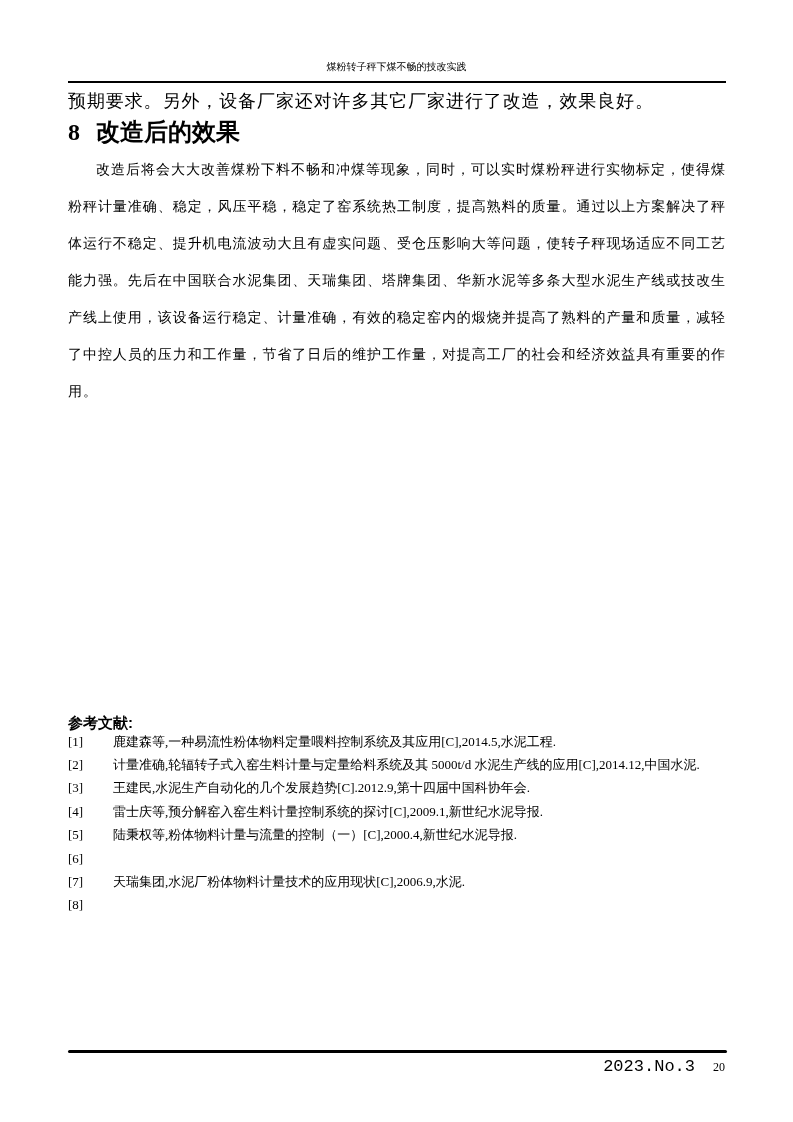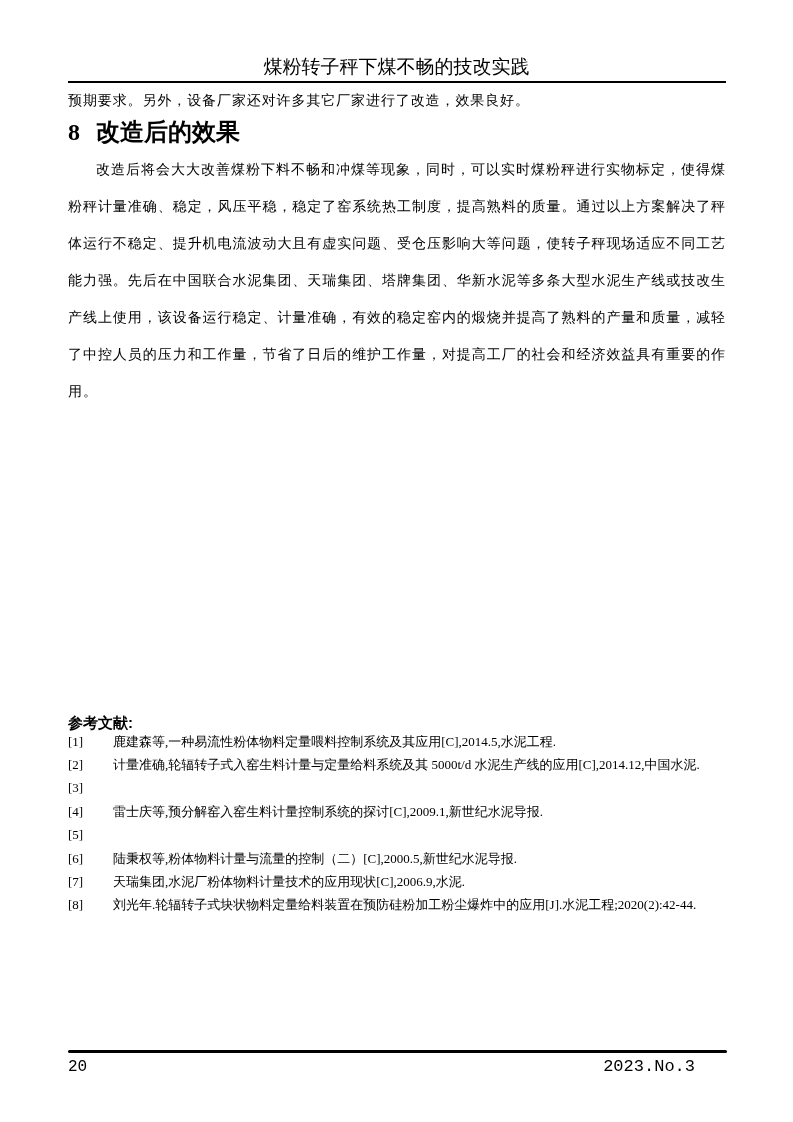--- a/index.html
+++ b/index.html
@@ -12,34 +12,34 @@
     background: #ffffff;
     color: #000000;
     font-family: "Liberation Serif", serif;
     overflow: hidden;
   }
   
   .running-title {
     position: absolute;
     left: 68px; top: 56px; width: 657px;
     text-align: center;
-    font-size: 19px;
+    font-size: 10px;
     line-height: 22px;
     white-space: nowrap;
   }
   .header-rule {
     position: absolute;
     left: 68px; top: 81px; width: 658px; height: 2px;
     background: #000;
   }
   
   .continuation-line {
     position: absolute;
     left: 68px; top: 88px; width: 660px;
-    font-size: 14px;
+    font-size: 18px;
     letter-spacing: 0.9px;
     line-height: 26px;
     white-space: nowrap;
   }
   .section-heading {
     position: absolute;
     left: 68px; top: 117px; width: 657px;
     font-family: Liberation Serif, serif;
     font-weight: bold;
     font-size: 24px;
@@ -87,23 +87,23 @@
   
   .footer-rule {
     position: absolute;
     left: 68px; top: 1050px; width: 659px; height: 3px;
     background: #000;
     border-radius: 2px;
   }
   .page-number {
     position: absolute;
     left: 68px; top: 1058px; width: 657px;
-    text-align: left;
-    font-family: Liberation Mono, monospace;
-    font-size: 16px;
+    text-align: right;
+    font-family: Liberation Serif, serif;
+    font-size: 12px;
     line-height: 18px;
   }
   .issue-number {
     position: absolute;
     right: 98px; top: 1058px;
     font-family: Liberation Mono, monospace;
     font-size: 17px;
     line-height: 18px;
   }
 </style>
@@ -129,39 +129,39 @@
     <div class="reference-item">
       <span class="ref-num">[1]</span>
       <span class="ref-text">鹿建森等,一种易流性粉体物料定量喂料控制系统及其应用[C],2014.5,水泥工程.</span>
     </div>
     <div class="reference-item">
       <span class="ref-num">[2]</span>
       <span class="ref-text">计量准确,轮辐转子式入窑生料计量与定量给料系统及其 5000t/d 水泥生产线的应用[C],2014.12,中国水泥.</span>
     </div>
     <div class="reference-item">
       <span class="ref-num">[3]</span>
+      <span class="ref-text">王建民,水泥生产自动化的几个发展趋势[C].2012.9,第十四届中国科协年会.</span>
     </div>
     <div class="reference-item">
       <span class="ref-num">[4]</span>
       <span class="ref-text">雷士庆等,预分解窑入窑生料计量控制系统的探讨[C],2009.1,新世纪水泥导报.</span>
     </div>
     <div class="reference-item">
       <span class="ref-num">[5]</span>
+      <span class="ref-text">陆秉权等,粉体物料计量与流量的控制（一）[C],2000.4,新世纪水泥导报.</span>
     </div>
     <div class="reference-item">
       <span class="ref-num">[6]</span>
-      <span class="ref-text">陆秉权等,粉体物料计量与流量的控制（二）[C],2000.5,新世纪水泥导报.</span>
     </div>
     <div class="reference-item">
       <span class="ref-num">[7]</span>
       <span class="ref-text">天瑞集团,水泥厂粉体物料计量技术的应用现状[C],2006.9,水泥.</span>
     </div>
     <div class="reference-item">
       <span class="ref-num">[8]</span>
-      <span class="ref-text">刘光年.轮辐转子式块状物料定量给料装置在预防硅粉加工粉尘爆炸中的应用[J].水泥工程;2020(2):42-44.</span>
     </div>
   </div>
 
   <div class="footer-rule"></div>
   <div class="page-number">20</div>
   <div class="issue-number">2023.No.3</div>
 
 </div>
 
 </body></html>

